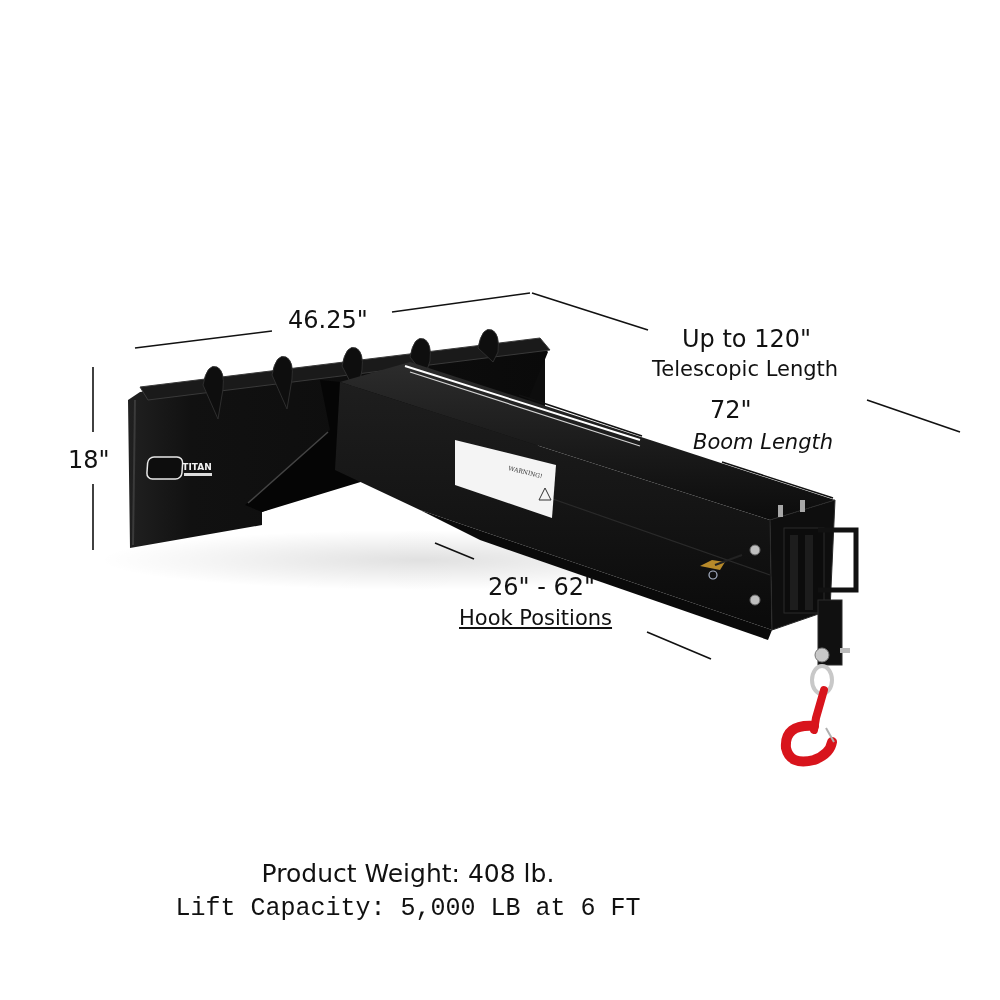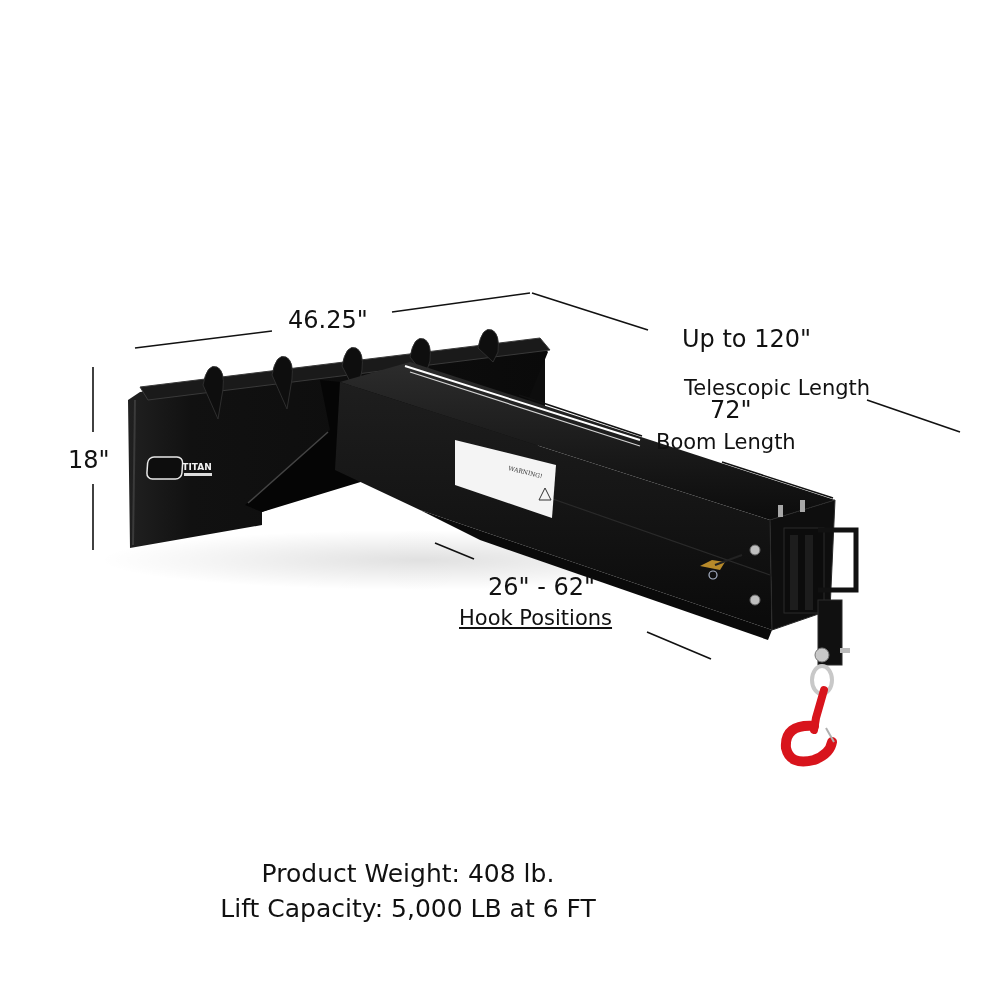--- a/index.html
+++ b/index.html
@@ -132,23 +132,23 @@
 
       <line x1="435" y1="543" x2="474" y2="559"></line>
       <line x1="647" y1="632" x2="711" y2="659"></line>
     </g>
   </svg>
 
   <div class="lbl dim-big" style="left:288px; top:306px;">46.25"</div>
   <div class="lbl dim-big" style="left:68px; top:446px;">18"</div>
 
   <div class="lbl dim-big" style="left:682px; top:325px;">Up to 120"</div>
-  <div class="lbl dim-small" style="left:652px; top:375px;margin-left:32px;">Telescopic Length</div>
+  <div class="lbl dim-small" style="left:652px; top:356px;">Telescopic Length</div>
 
   <div class="lbl dim-big" style="left:710px; top:396px;">72"</div>
-  <div class="lbl dim-small" style="left:656px; top:429px;">Boom Length</div>
+  <div class="lbl dim-small" style="left:693px; top:429px;font-style:italic;">Boom Length</div>
 
   <div class="lbl dim-big" style="left:488px; top:573px;">26" - 62"</div>
   <div class="lbl dim-small" style="left:459px; top:605px;text-decoration:underline;">Hook Positions</div>
 
   <div class="spec" style="top:857px;">Product Weight: 408 lb.</div>
-  <div class="spec" style="top:892px;">Lift Capacity: 5,000 LB at 6 FT</div>
+  <div class="spec" style="top:892px;font-family:Liberation Mono, monospace;">Lift Capacity: 5,000 LB at 6 FT</div>
 </div>
 
 </body></html>

